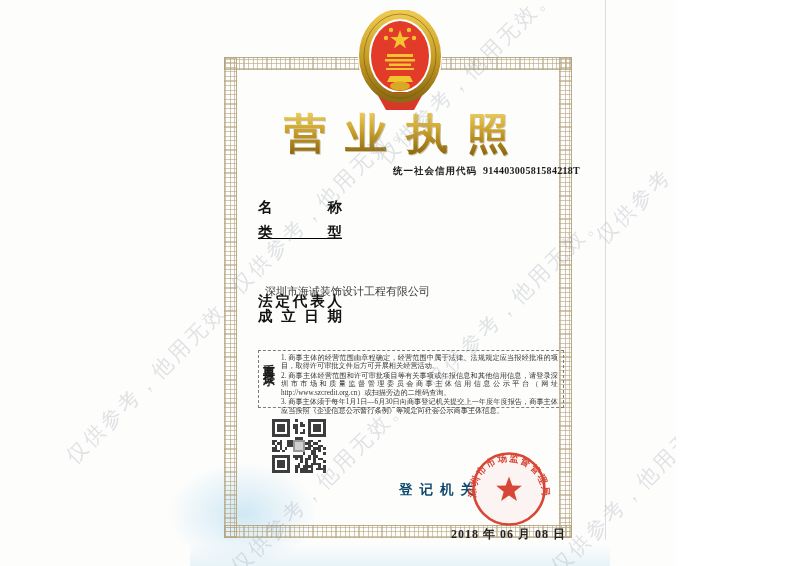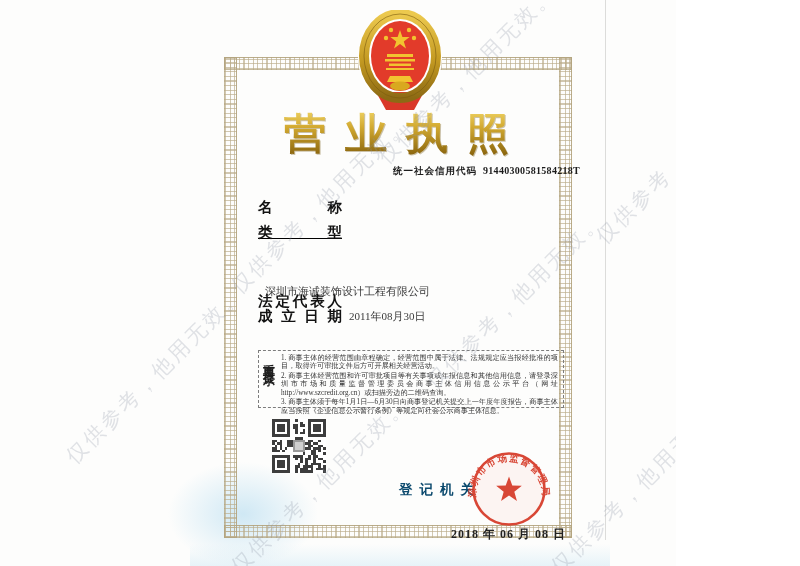--- a/index.html
+++ b/index.html
@@ -119,21 +119,20 @@
     <span class="val">深圳市海诚装饰设计工程有限公司</span>
   </div>
   <div class="row r2">
     <span class="lbl">类型</span>
   </div>
   <div class="row r4">
     <span class="lbl">法定代表人</span>
   </div>
   <div class="row r5">
     <span class="lbl">成立日期</span>
-    <span class="val">2011年08月30日</span>
   </div>
 
   <div class="notice">
     <div class="notice-label">重要提示</div>
     <div class="notice-items">
       <p>1. 商事主体的经营范围由章程确定，经营范围中属于法律、法规规定应当报经批准的项目，取得许可审批文件后方可开展相关经营活动。</p>
       <p>2. 商事主体经营范围和许可审批项目等有关事项或年报信息和其他信用信息，请登录深圳市市场和质量监督管理委员会商事主体信用信息公示平台（网址http://www.szcredit.org.cn）或扫描旁边的二维码查询。</p>
       <p>3. 商事主体须于每年1月1日—6月30日向商事登记机关提交上一年度年度报告，商事主体应当按照《企业信息公示暂行条例》等规定向社会公示商事主体信息。</p>
     </div>
   </div>

